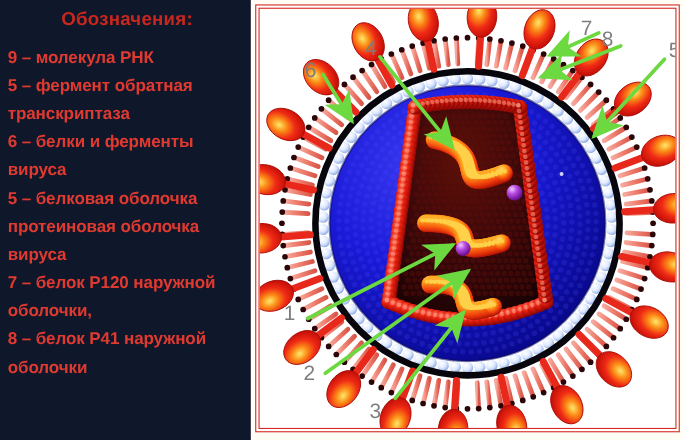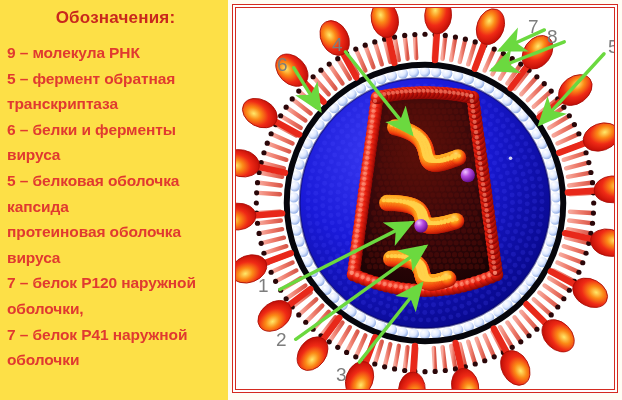--- a/index.html
+++ b/index.html
@@ -8,21 +8,21 @@
     width:622px;height:400px;overflow:hidden;
     background:#ffffff;
     font-family:"Liberation Sans", sans-serif;
     position:relative;
   }
   #root{position:relative;width:622px;height:400px;background:#fffdf4;}
 
   
   #legend{
     position:absolute;left:0;top:0;width:228px;height:400px;
-    background:#fde047;
+    background:#0f172a;
     box-sizing:border-box;
     padding:6px 4px 0 7px;
   }
   #legend-title{
     color:#c9271d;
     font-size:17px;
     font-weight:700;
     text-align:center;
     letter-spacing:.2px;
     margin:2px 0 12px 0;
@@ -72,26 +72,25 @@
 
   <div id="legend">
     <div id="legend-title">Обозначения:</div>
     <div id="legend-lines">
         <div class="legend-line">9 – молекула РНК</div>
         <div class="legend-line">5 – фермент обратная</div>
         <div class="legend-line">транскриптаза</div>
         <div class="legend-line">6 – белки и ферменты</div>
         <div class="legend-line">вируса</div>
         <div class="legend-line">5 – белковая оболочка</div>
-        <div class="legend-line">капсида</div>
         <div class="legend-line">протеиновая оболочка</div>
         <div class="legend-line">вируса</div>
         <div class="legend-line">7 – белок Р120 наружной</div>
         <div class="legend-line">оболочки,</div>
-        <div class="legend-line">7 – белок Р41 наружной</div>
+        <div class="legend-line">8 – белок Р41 наружной</div>
         <div class="legend-line">оболочки</div>
       </div>
   </div>
 
   <div id="frame">
     <div id="frame-inner">
       <div id="stage">
         <svg viewBox="0 0 380 383" preserveAspectRatio="none">
           <defs>
             <radialGradient id="gSpike" cx="38%" cy="36%" r="68%">

